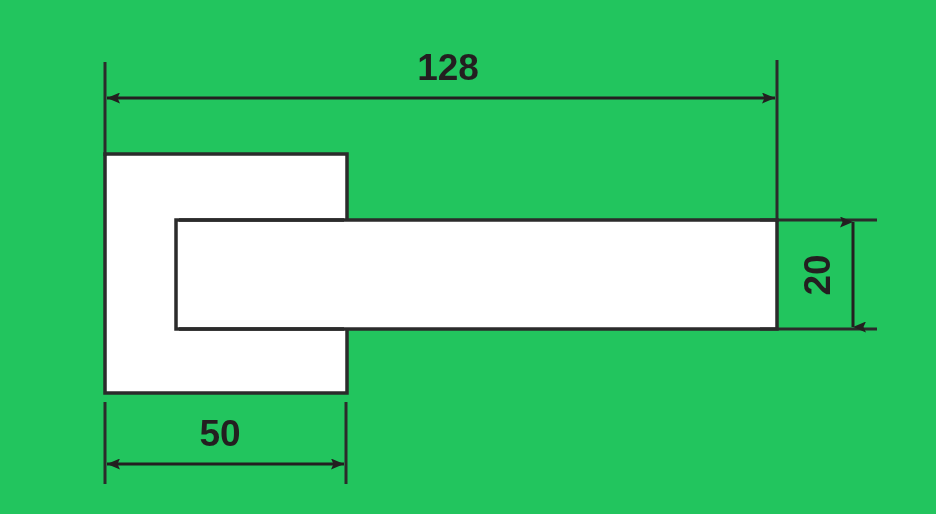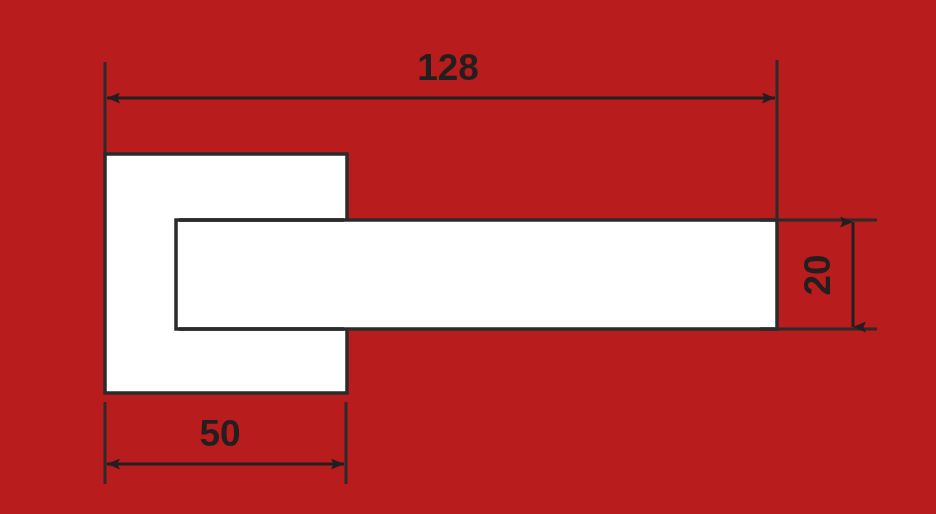--- a/index.html
+++ b/index.html
@@ -7,21 +7,21 @@
     padding: 0;
     background: #ffffff;
   }
   body {
     font-family: "Liberation Sans", sans-serif;
   }
   #drawing-root {
     position: relative;
     width: 936px;
     height: 514px;
-    background: #b91c1c;
+    background: #22c55e;
     overflow: hidden;
   }
   #tech-svg {
     display: block;
     width: 936px;
     height: 514px;
   }
   .dim-text {
     font-family: "Liberation Sans", sans-serif;
     font-weight: bold;

